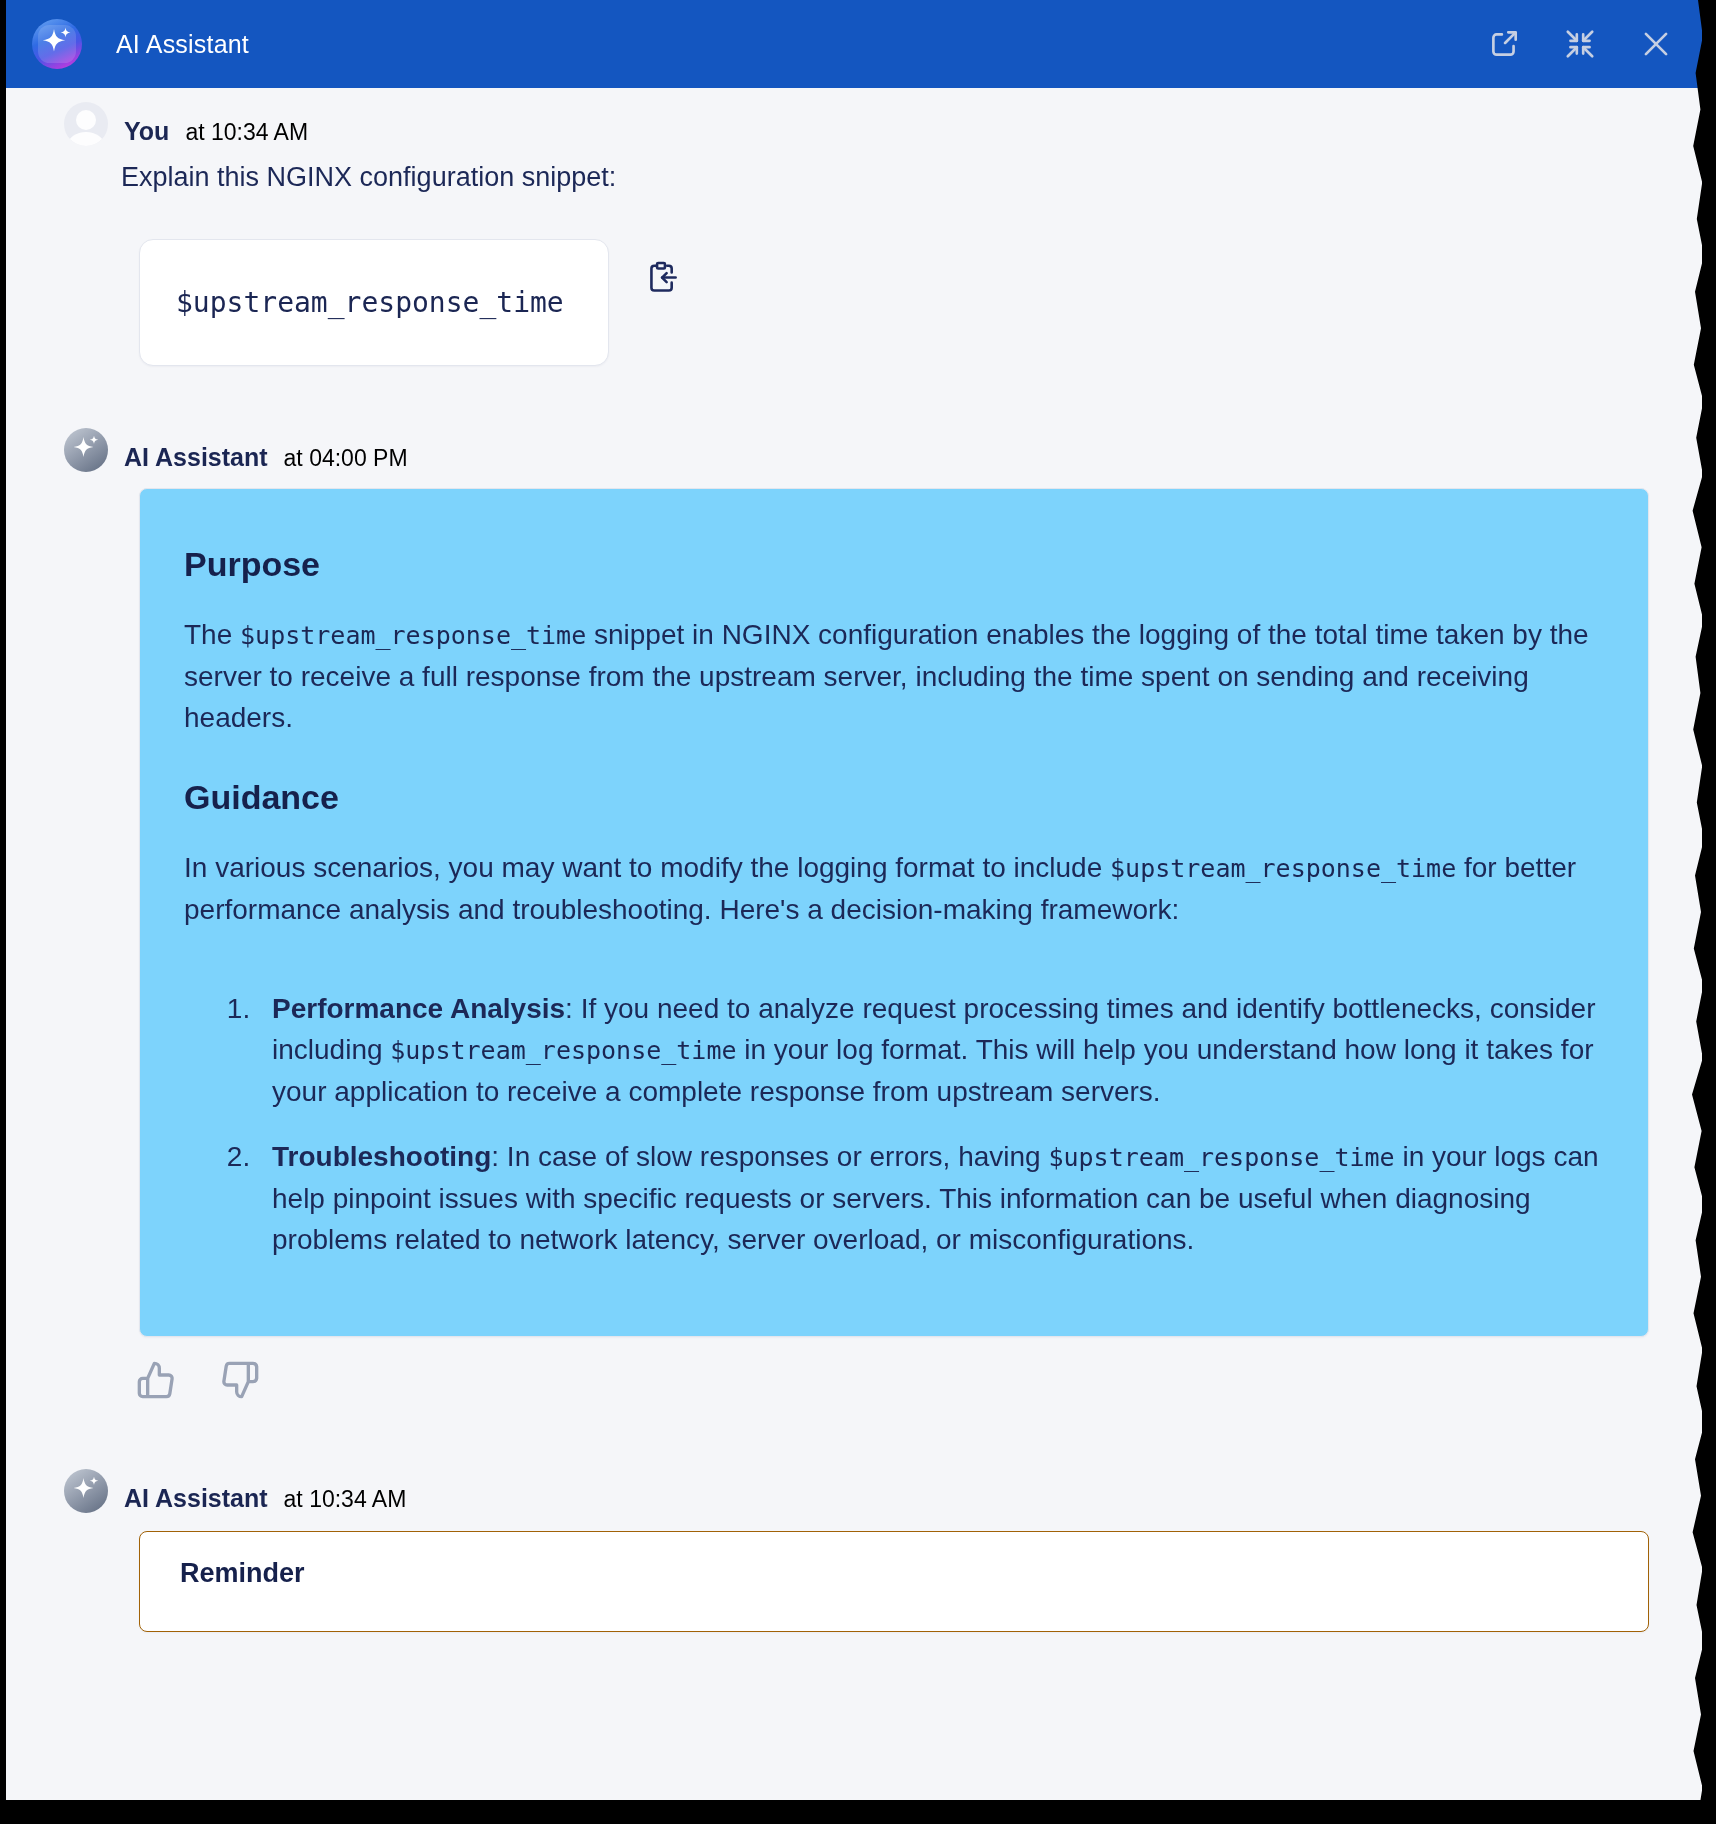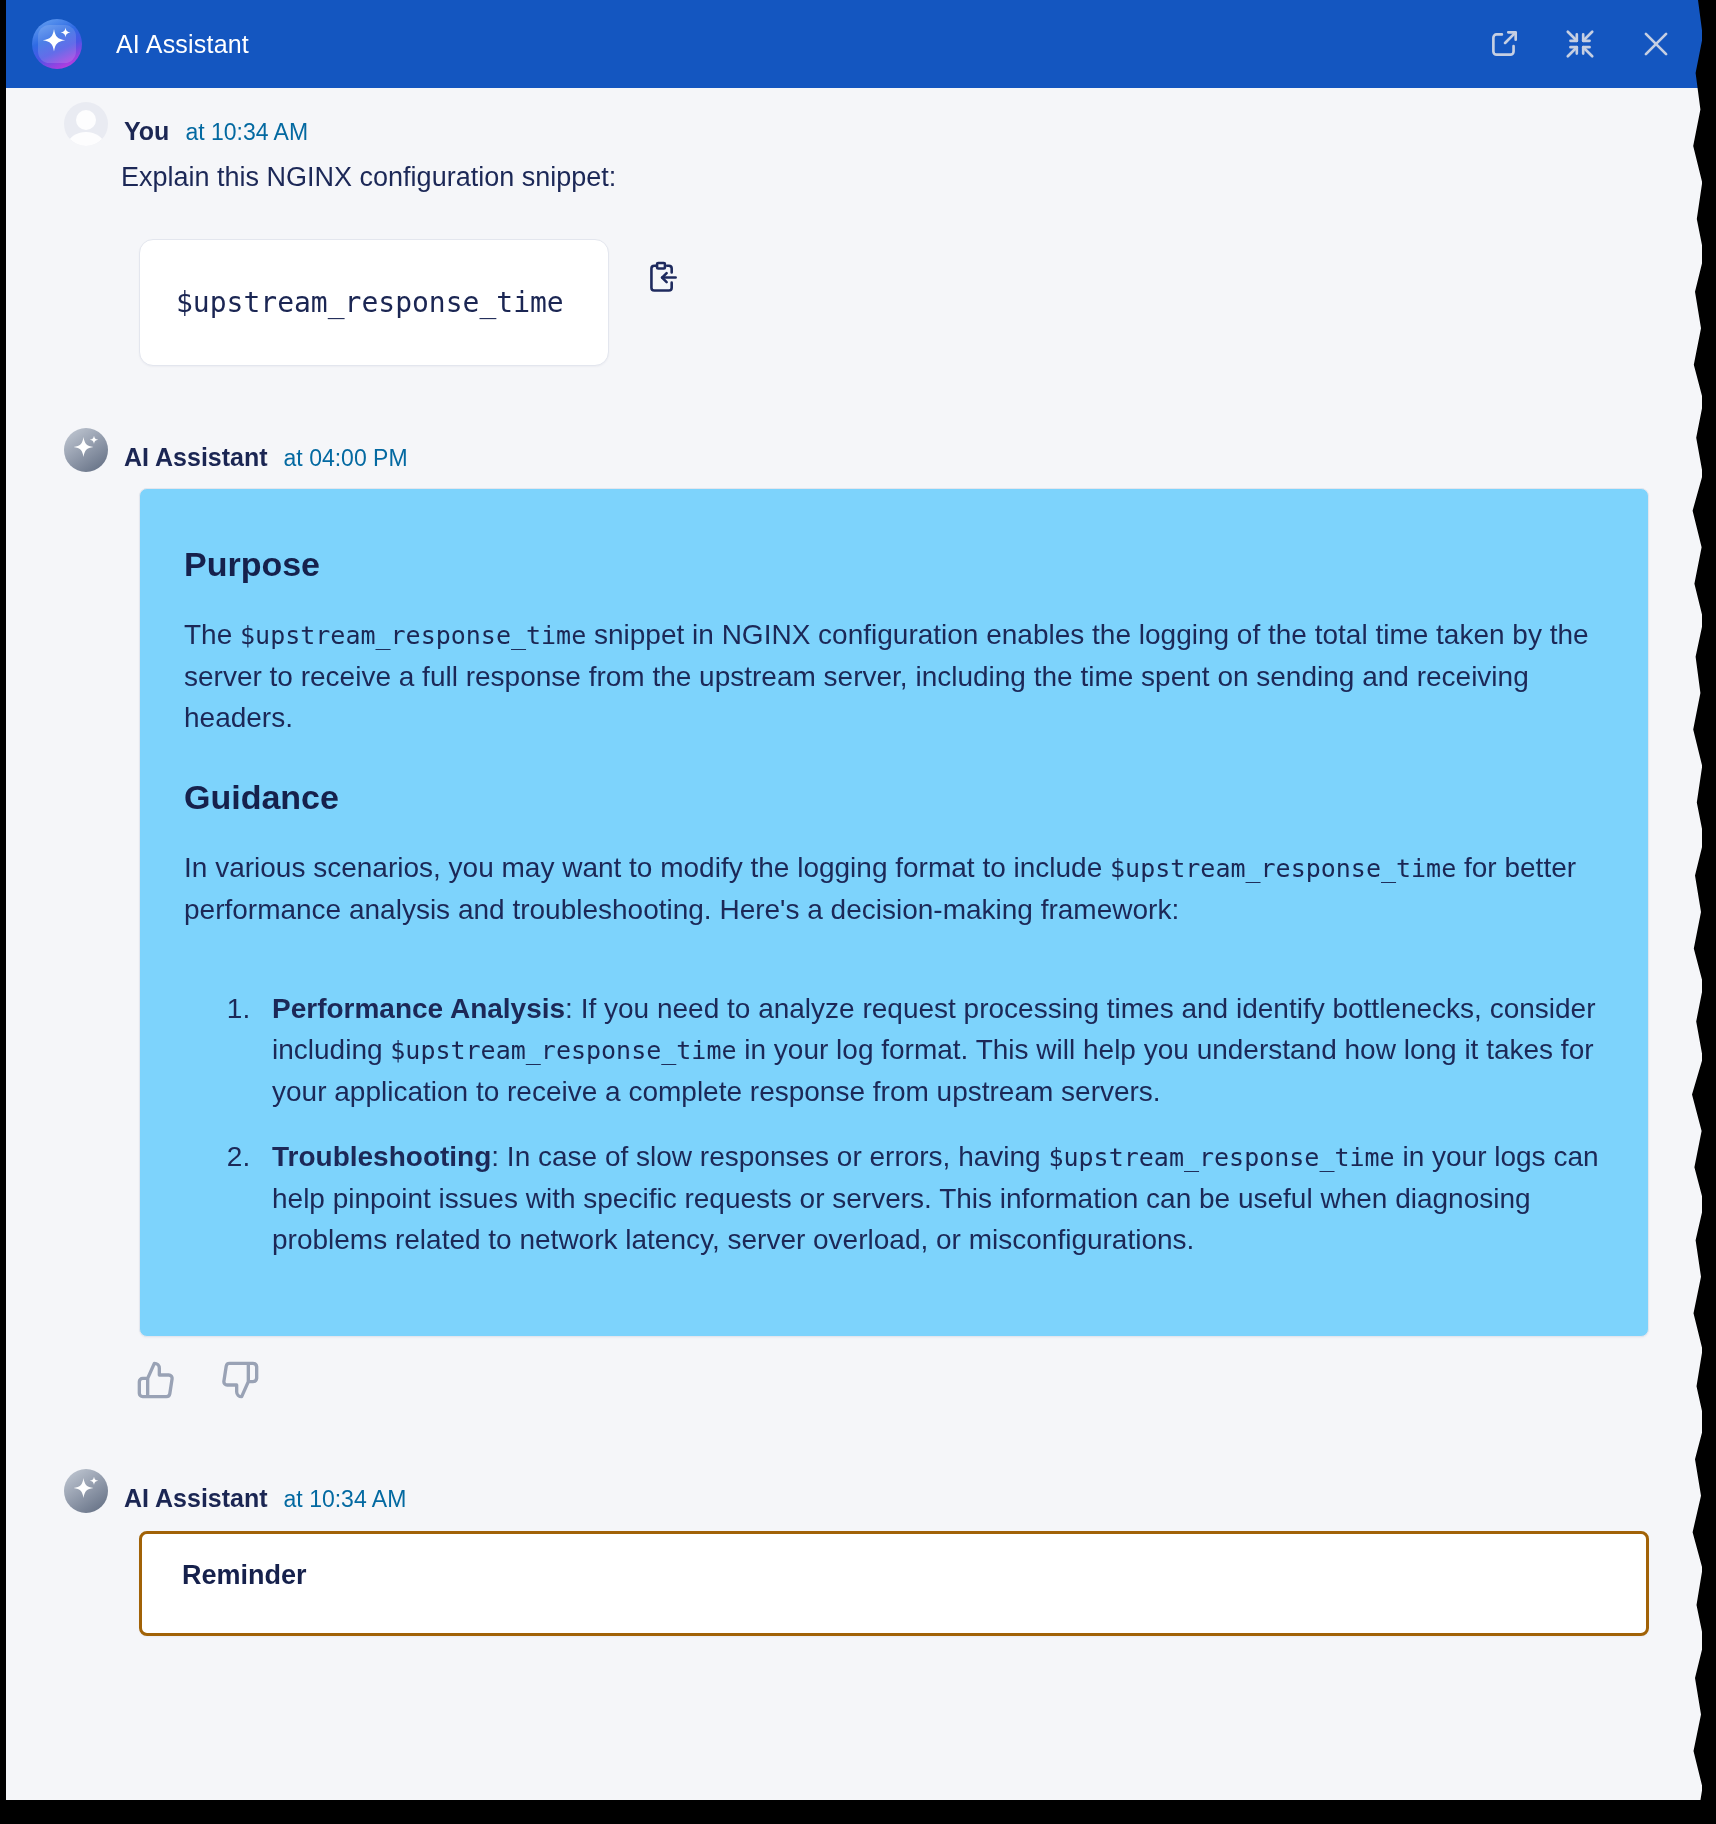--- a/index.html
+++ b/index.html
@@ -52,21 +52,21 @@
   .avatar-user{background:#e9ebf2;}
   .avatar-user .head{
     position:absolute;left:12px;top:8px;width:20px;height:20px;border-radius:50%;background:#fdfdfe;
   }
   .avatar-user .shoulders{
     position:absolute;left:4px;top:30px;width:36px;height:26px;border-radius:50%;background:#fdfdfe;
   }
   .avatar-ai{background:linear-gradient(145deg,#c5ccd6 0%,#97a0b0 45%,#5e6a7f 100%);}
   .avatar-ai svg, .logo svg{display:block;}
   .msg-author{font-size:25px;font-weight:700;color:#1b2653;}
-  .msg-time{font-size:23px;color:#0369a1;}
+  .msg-time{font-size:23px;color:#000000;}
   .msg-text{
     margin:16px 0 46px 57px;
     font-size:27px;color:#1c2857;
   }
   
   .code-row{display:flex;align-items:flex-start;margin:0 0 62px 75px;}
   .code-card{
     width:470px;box-sizing:border-box;
     background:#fff;border:1px solid #e3e6ee;border-radius:14px;
     padding:46px 36px;
@@ -107,21 +107,21 @@
   .resp-card li + li{margin-top:24px;}
   .resp-card strong{font-weight:700;}
   
   .feedback{display:flex;gap:44px;margin:22px 0 0 72px;}
   .fb-btn{background:none;border:none;padding:0;cursor:pointer;height:44px;}
   .fb-btn svg{stroke:#99a2b5;fill:none;stroke-width:2;stroke-linecap:round;stroke-linejoin:round;}
   
   .msg2{margin-top:66px;}
   .reminder-card{
     margin:18px 0 0 75px;
-    background:#fff;border:3px solid #a16207;border-radius:8px;
+    background:#fff;border:1px solid #a16207;border-radius:8px;
     padding:26px 40px 34px 40px;
     box-shadow:0 1px 2px rgba(20,30,70,.04);
   }
   .reminder-card h3{
     margin:0 0 8px 0;font-size:27px;font-weight:700;color:#16214c;
   }
   .reminder-card p{margin:0;font-size:27px;line-height:36px;color:#1c2857;}
   
   .torn-bottom{
     position:absolute;left:0;bottom:0;width:1716px;height:28px;background:#000;

